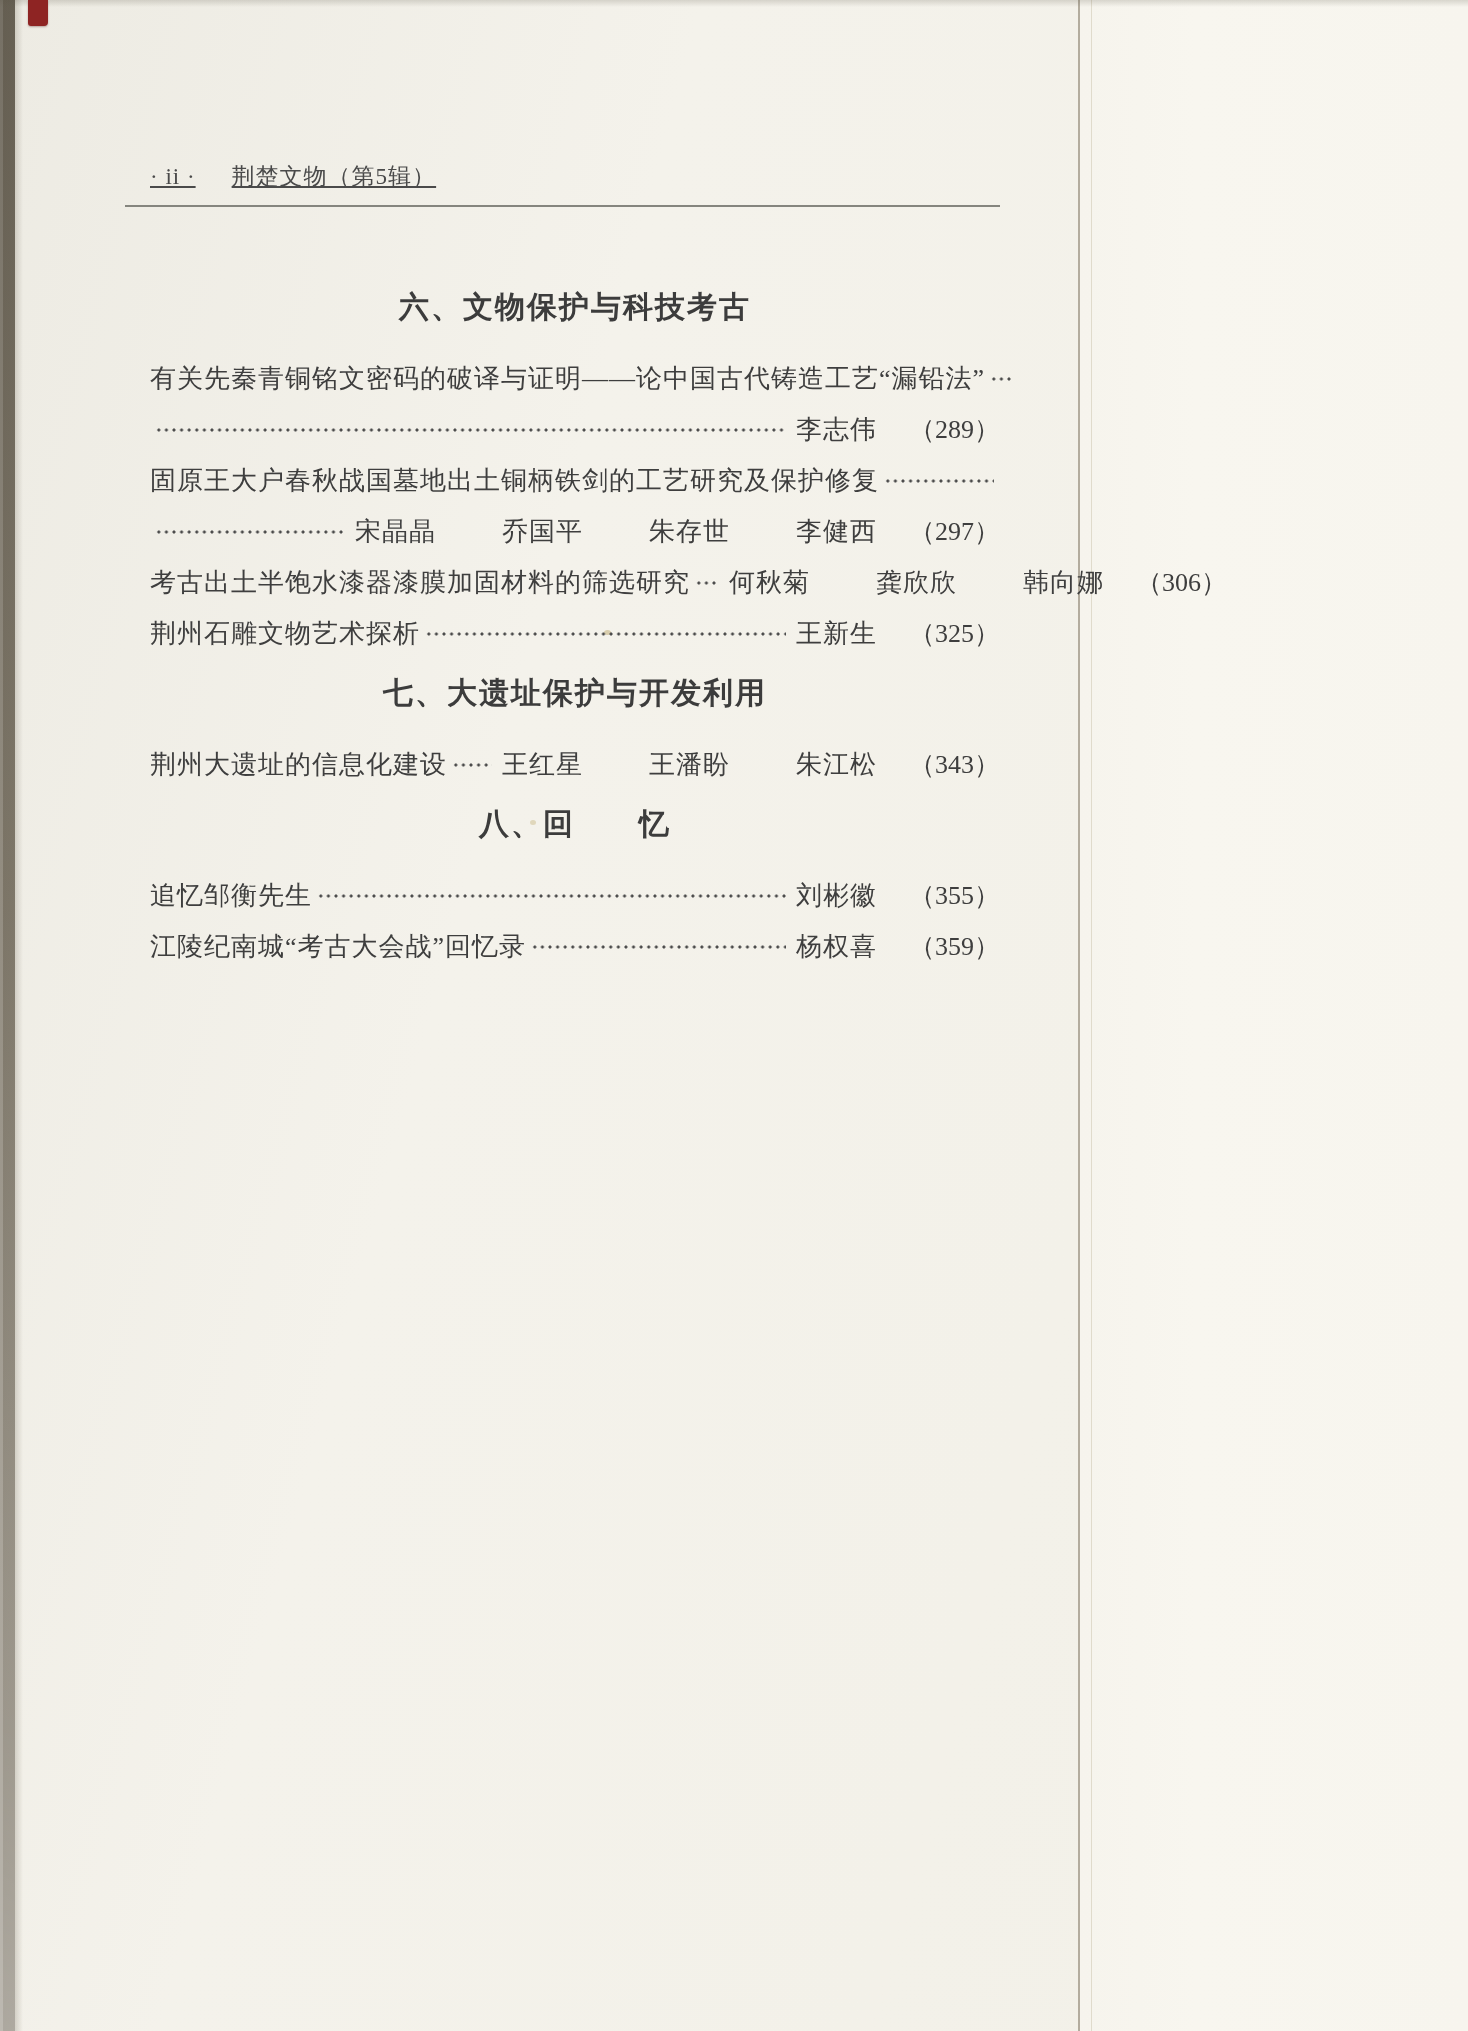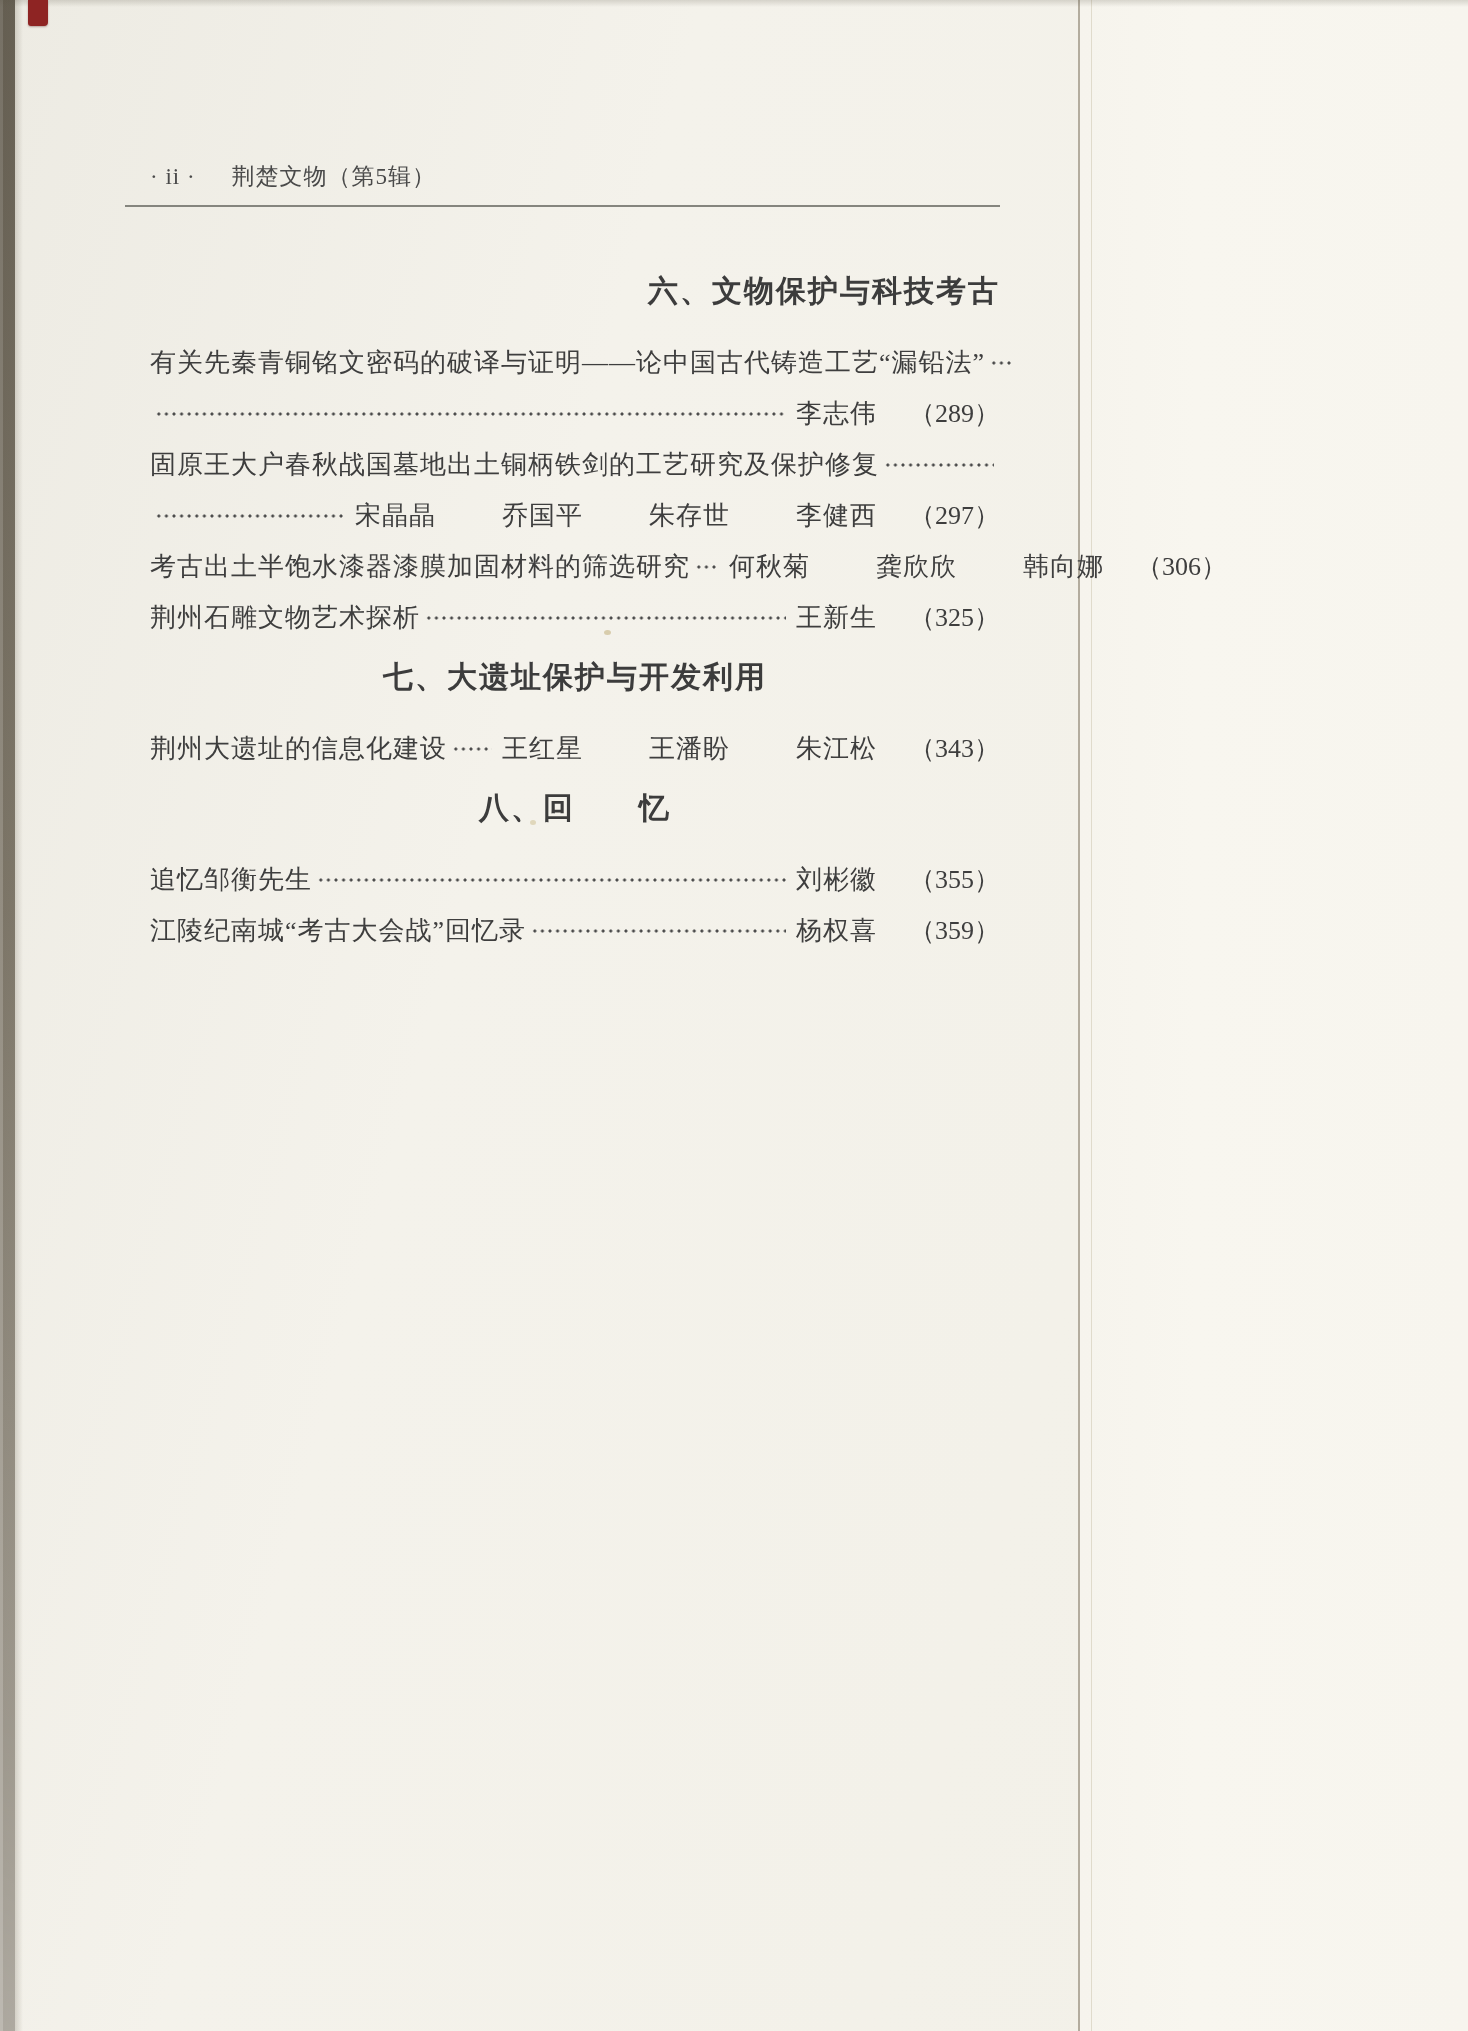--- a/index.html
+++ b/index.html
@@ -59,36 +59,37 @@
 
   
   .content {
     position: absolute; left: 150px; top: 162px; width: 850px;
     color: #3e3e3e;
   }
   .running-header {
     display: flex; align-items: baseline; gap: 36px;
     font-size: 23px; line-height: 30px; color: #4a4a4a;
     letter-spacing: 1px;
+    text-decoration: underline;
   }
   .header-rule {
     height: 2px; background: #85857e;
     margin-top: 13px; margin-left: -25px;
     width: calc(100% + 25px);
   }
   .section-title {
     height: 40px; line-height: 40px;
     text-align: center;
     font-family: "Liberation Sans", "DejaVu Sans", sans-serif;
     font-weight: 700;
     font-size: 30px; color: #3c3c3c;
     letter-spacing: 2px;
     margin: 14px 0 26px 0;
   }
-  .section-title.first { margin-top: 64px; text-align: right; }
+  .section-title.first { margin-top: 80px; }
   .toc-line {
     display: flex; align-items: center;
     height: 51px;
     font-size: 26px; color: #3e3e3e;
     white-space: nowrap;
   }
   .toc-entry-title { flex: 0 0 auto; letter-spacing: 1px; }
   .leader {
     flex: 1 1 0; min-width: 24px; align-self: stretch;
     margin: 0 6px 0 5px;

